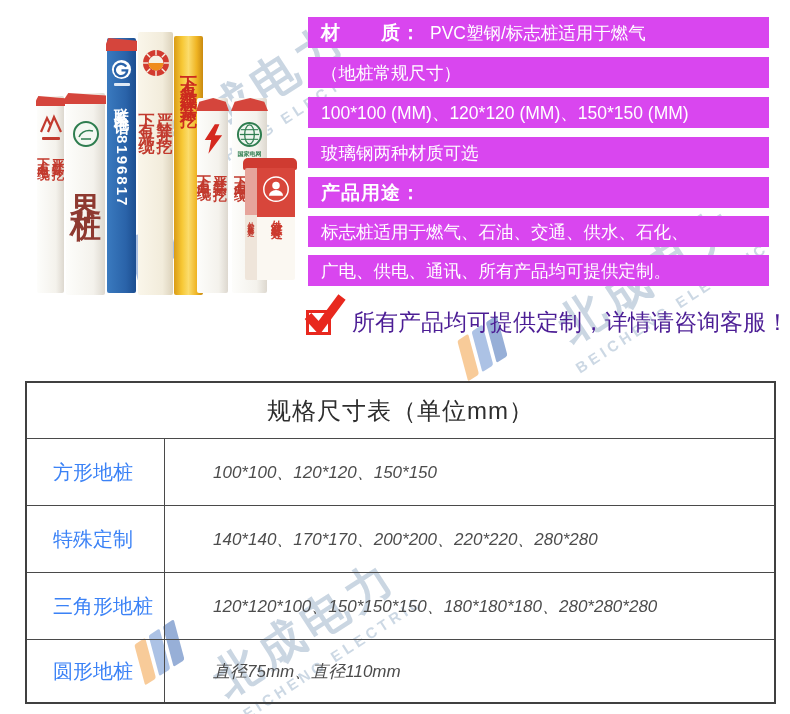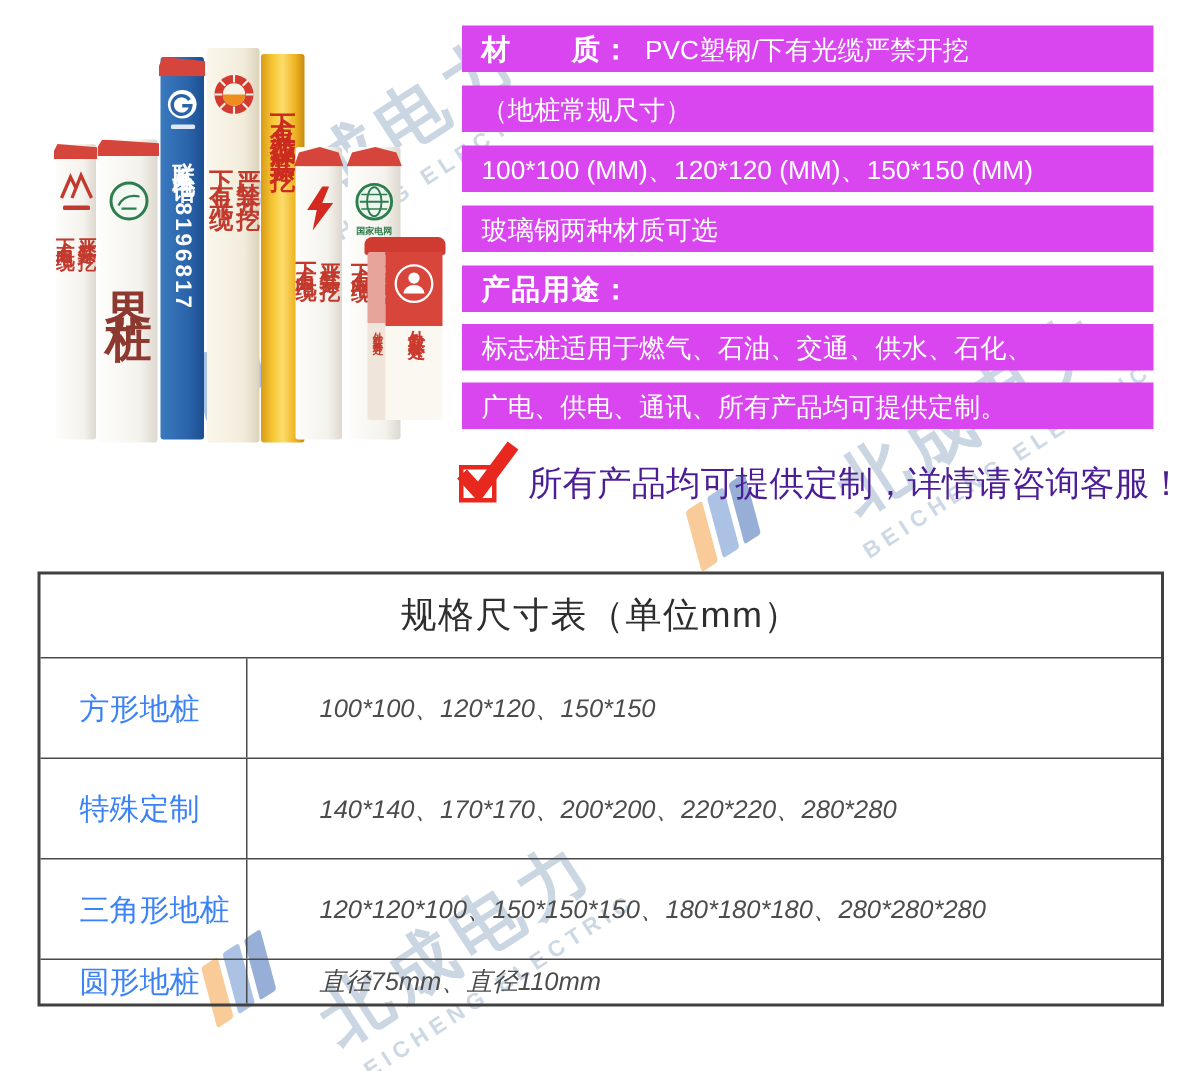--- a/index.html
+++ b/index.html
@@ -50,21 +50,21 @@
   .blk span{font-size:17.5px;}
   .blk .val-after{margin-left:9px;}
 
   
   #note-text{position:absolute;left:352px;top:307px;font-size:23px;color:#4c1d95;z-index:3;}
   #checkbox{position:absolute;left:306px;top:310px;width:25px;height:25px;background:#fff;
             border:3px solid #e8281e;box-sizing:border-box;z-index:3;}
   #checkmark{position:absolute;left:301px;top:291px;z-index:4;}
 
   
-  #size-table{position:absolute;left:25px;top:381px;width:751px;height:290px;
+  #size-table{position:absolute;left:25px;top:381px;width:751px;height:323px;
       border:2px solid #404040;box-sizing:border-box;z-index:2;display:flex;flex-direction:column;}
   #size-table .t-title{height:55px;line-height:55px;text-align:center;font-size:24px;color:#2e2e2e;
       border-bottom:1px solid #4a4a4a;letter-spacing:1px;}
   .t-row{display:flex;height:66px;border-bottom:1px solid #4a4a4a;}
   .t-row:last-child{border-bottom:none;flex:1;}
   .t-label{width:138px;border-right:1px solid #4a4a4a;display:flex;align-items:center;
       padding-left:26px;font-size:20px;color:#3b82f6;box-sizing:border-box;}
   .t-value{flex:1;display:flex;align-items:center;padding-left:48px;font-size:17px;color:#4c4c4c;font-style:italic;}
 </style>
 </head>
@@ -205,21 +205,21 @@
         <circle cx="16" cy="15" r="13" fill="none" stroke="#fff" stroke-width="1.6"></circle>
         <circle cx="16" cy="11" r="4" fill="#fff"></circle>
         <path d="M8.5 22 a7.5 6 0 0 1 15 0 z" fill="#fff"></path>
       </svg>
       <div class="vcol" style="font-size:11.5px;letter-spacing:2px;color:#cc3a2e;margin-top:4px;">外卖取餐处</div>
     </div>
   </div>
 
   <div class="blk" style="top:17px;">
     <b>材　　质：</b>
-    <span class="val-after">PVC塑钢/下有光缆严禁开挖</span>
+    <span class="val-after">PVC塑钢/标志桩适用于燃气</span>
   </div>
   <div class="blk" style="top:57px;">
     <span>（地桩常规尺寸）</span>
   </div>
   <div class="blk" style="top:97px;">
     <span>100*100 (MM)、120*120 (MM)、150*150 (MM)</span>
   </div>
   <div class="blk" style="top:137px;">
     <span>玻璃钢两种材质可选</span>
   </div>

